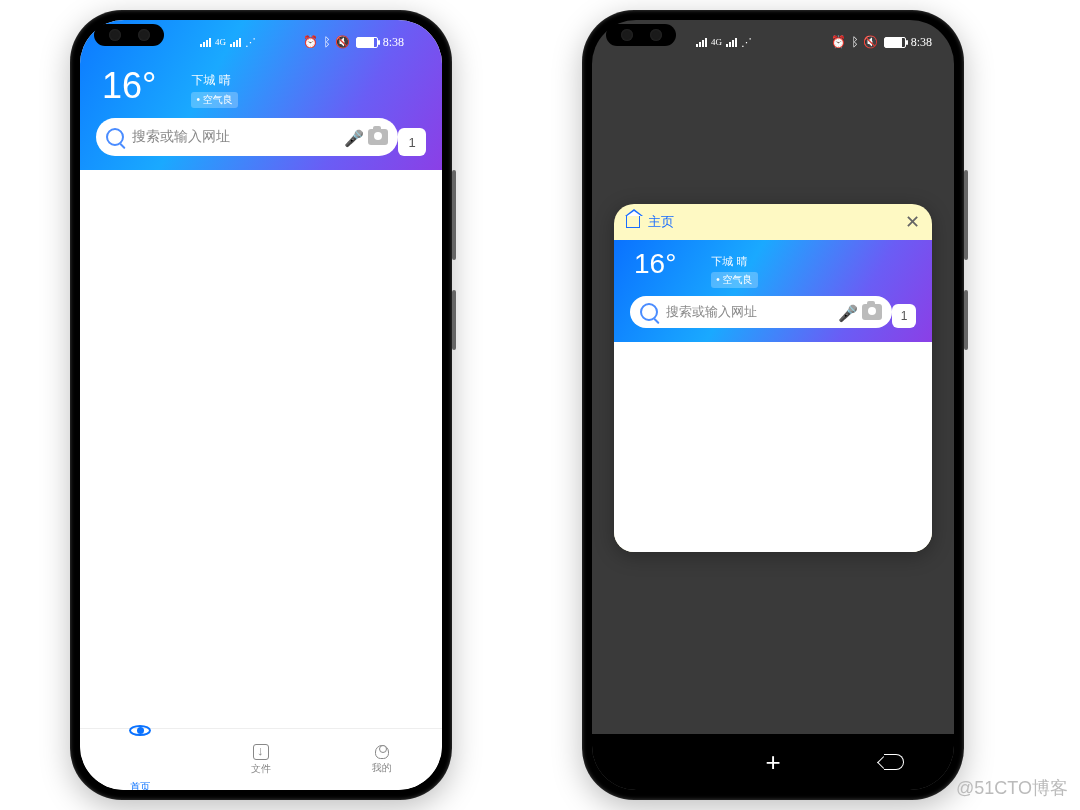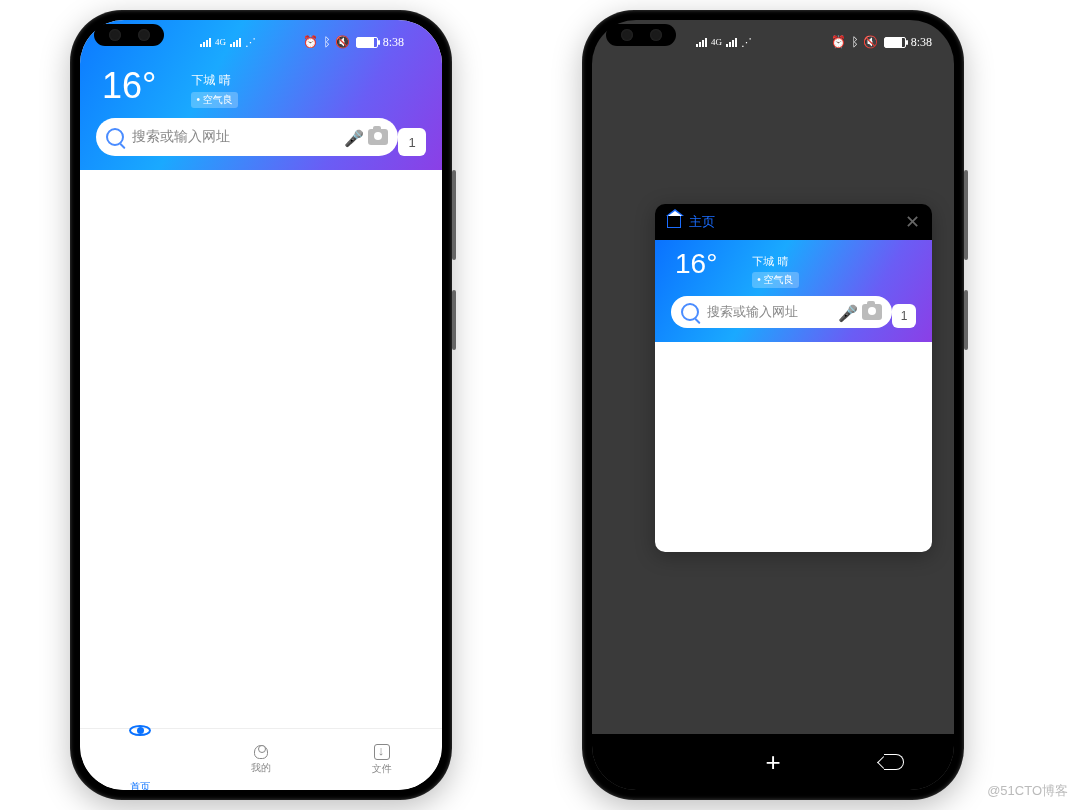--- a/index.html
+++ b/index.html
@@ -54,21 +54,21 @@
 .nav-icon.eye::after{content:"";width:7px;height:7px;background:currentColor;border-radius:50%;}
 .nav-icon.download { width:16px; height:16px; border:1.5px solid currentColor; border-radius:3px;}
 .nav-icon.download::after{content:"↓";position:absolute;left:3px;top:-2px;font-size:13px;}
 .nav-icon.person { width:14px; height:14px; border:1.5px solid currentColor; border-radius:50% 50% 40% 40%;}
 .nav-icon.person::before{content:"";position:absolute;top:-1px;left:3px;width:6px;height:6px;border:1.5px solid currentColor;border-radius:50%;background:#fff;}
 
 
 .dark .statusbar { color:#fff; }
 .dark-content { flex:1; display:flex; flex-direction:column; padding: 0; }
 .card-area { flex:1; display:flex; align-items:flex-start; justify-content:center; padding: 140px 22px 0;}
-.tab-card { width: 100%; background:#000000; border-radius:10px; overflow:hidden; box-shadow:0 4px 20px rgba(0,0,0,.3);margin-left:41px; }
+.tab-card { width: 100%; background:#fef9c3; border-radius:20px; overflow:hidden; box-shadow:0 4px 20px rgba(0,0,0,.3); }
 .tab-card-head { height:36px; display:flex; align-items:center; padding:0 12px; font-size:13px; color:#1a6dff; }
 .tab-card-head .home-icon { width:14px; height:12px; border:1.5px solid #1a6dff; border-top:none; position:relative; margin-right:8px;}
 .tab-card-head .home-icon::before{content:"";position:absolute;top:-7px;left:-2px;width:0;height:0;border-left:9px solid transparent;border-right:9px solid transparent;border-bottom:7px solid #1a6dff;}
 .tab-card-head .home-icon::after{content:"";position:absolute;top:-5px;left:0;width:0;height:0;border-left:7px solid transparent;border-right:7px solid transparent;border-bottom:5px solid #fff;}
 .tab-card-head .spacer{flex:1;}
 .tab-card-head .close { font-size:18px; color:#666; line-height:1;}
 
 .tab-card .hero { padding-top:6px; margin-top:0;}
 .tab-card .weather-row { padding:4px 4px 8px;}
 .tab-card .temp { font-size:28px; }
@@ -76,21 +76,21 @@
 .tab-card .searchbar { height:32px; }
 .tab-card .searchbar .ph { font-size:13px;}
 .tab-card .tabcount { width:24px; height:24px; font-size:12px;}
 .tab-card-body { height: 210px; background:#fff; }
 
 .dark-bottom { height:56px; background:#000; display:flex; border-radius:0 0 44px 44px;}
 .dark-bottom .cell{ flex:1; display:flex; align-items:center; justify-content:center; color:#fff; font-size:26px; font-weight:200;}
 .dark-bottom .back-icon { width:20px; height:16px; border:1.5px solid #fff; border-left:none; border-radius:0 10px 10px 0; position:relative;}
 .dark-bottom .back-icon::after{content:"";position:absolute;left:-5px;top:3px;width:8px;height:8px;border-left:1.5px solid #fff;border-bottom:1.5px solid #fff;transform:rotate(45deg);}
 
-.watermark { position:absolute; right:12px; bottom:10px; font-size:13px; color:#bbb; }
+.watermark { position:absolute; right:12px; bottom:10px; font-size:18px; color:#bbb; }
 </style>
 </head>
 <body>
 
 <div class="stage">
 
   <div class="phone">
     <div class="camera-pill">
         <span class="lens"></span>
         <span class="lens"></span>
@@ -137,26 +137,26 @@
           <div class="tabcount">1</div>
         </div>
       </div>
       <div class="content-white"></div>
       <div class="bottom-nav">
         <div class="nav-item active">
           <span class="nav-icon eye"></span>
           <span>首页</span>
         </div>
         <div class="nav-item">
+          <span class="nav-icon download"></span>
+          <span>文件</span>
+        </div>
+        <div class="nav-item">
           <span class="nav-icon person"></span>
           <span>我的</span>
-        </div>
-        <div class="nav-item">
-          <span class="nav-icon download"></span>
-          <span>文件</span>
         </div>
       </div>
     </div>
   </div>
 
   <div class="phone">
     <div class="camera-pill">
         <span class="lens"></span>
         <span class="lens"></span>
       </div>

